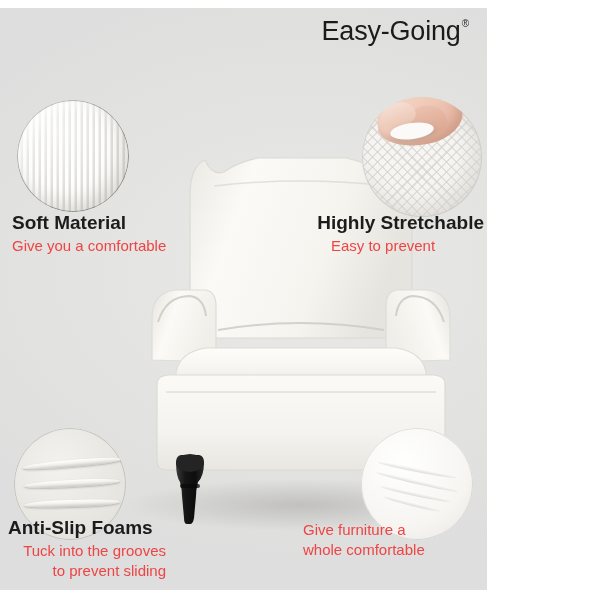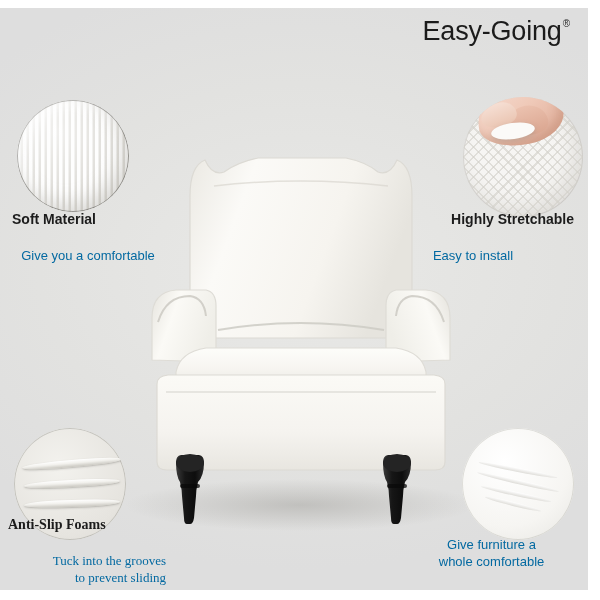--- a/index.html
+++ b/index.html
@@ -6,21 +6,21 @@
     margin: 0;
     padding: 0;
     background: #ffffff;
   }
   body {
     font-family: "Liberation Sans", sans-serif;
   }
 
   #infographic {
     position: relative;
-    width: 588px;
+    width: 487px;
     height: 600px;
     background: #ffffff;
     overflow: hidden;
   }
 
   
   .panel {
     position: absolute;
     left: 0;
     top: 8px;
@@ -56,42 +56,42 @@
     margin-left: 1px;
   }
 
   
   .feature {
     position: absolute;
     width: 200px;
     z-index: 8;
   }
   .feature-title {
-    font-size: 14px;
+    font-size: 19px;
     font-weight: bold;
     color: #1c1c1c;
     line-height: 1.12;
     white-space: nowrap;
   }
   .feature-sub {
-    font-size: 13px;
-    color: #0369a1;
+    font-size: 15px;
+    color: #ef4444;
     line-height: 1.34;
-    margin-top: 19px;
+    margin-top: 3px;
   }
   .feature-sub div { white-space: nowrap; }
 
   .f-tl { left: 12px;  top: 212px; text-align: left; }
   .f-tl .feature-sub { text-align: center; width: 152px; }
-  .f-tr { right: 14px;  top: 212px; text-align: right; width: 210px; }
+  .f-tr { right: 3px;  top: 212px; text-align: right; width: 210px; }
   .f-tr .feature-sub { text-align: center; width: 186px; margin-left: auto; margin-right: 8px; }
-  .f-bl { left: 8px;   top: 517px; text-align: left; font-family: Liberation Serif, serif; }
+  .f-bl { left: 8px;   top: 517px; text-align: left; }
   .f-bl .feature-sub { text-align: right; width: 158px; }
   .f-br { right: 4px;  top: 517px; text-align: right; width: 200px; }
-  .f-br .feature-sub { text-align: center; width: 175px; margin-left: auto; margin-right: 5px; }
+  .f-br .feature-sub { text-align: left; width: 175px; margin-left: auto; margin-right: 5px; }
 
   
   .inset {
     position: absolute;
     border-radius: 50%;
     overflow: hidden;
     z-index: 7;
   }
 
   
@@ -376,21 +376,21 @@
   <div class="feature f-tl">
     <div class="feature-title">Soft Material</div>
     <div class="feature-sub">
       <div>Give you a comfortable</div>
     </div>
   </div>
 
   <div class="feature f-tr">
     <div class="feature-title">Highly Stretchable</div>
     <div class="feature-sub">
-      <div>Easy to install</div>
+      <div>Easy to prevent</div>
     </div>
   </div>
 
   <div class="feature f-bl">
     <div class="feature-title">Anti-Slip Foams</div>
     <div class="feature-sub">
       <div>Tuck into the grooves</div>
       <div>to prevent sliding</div>
     </div>
   </div>

